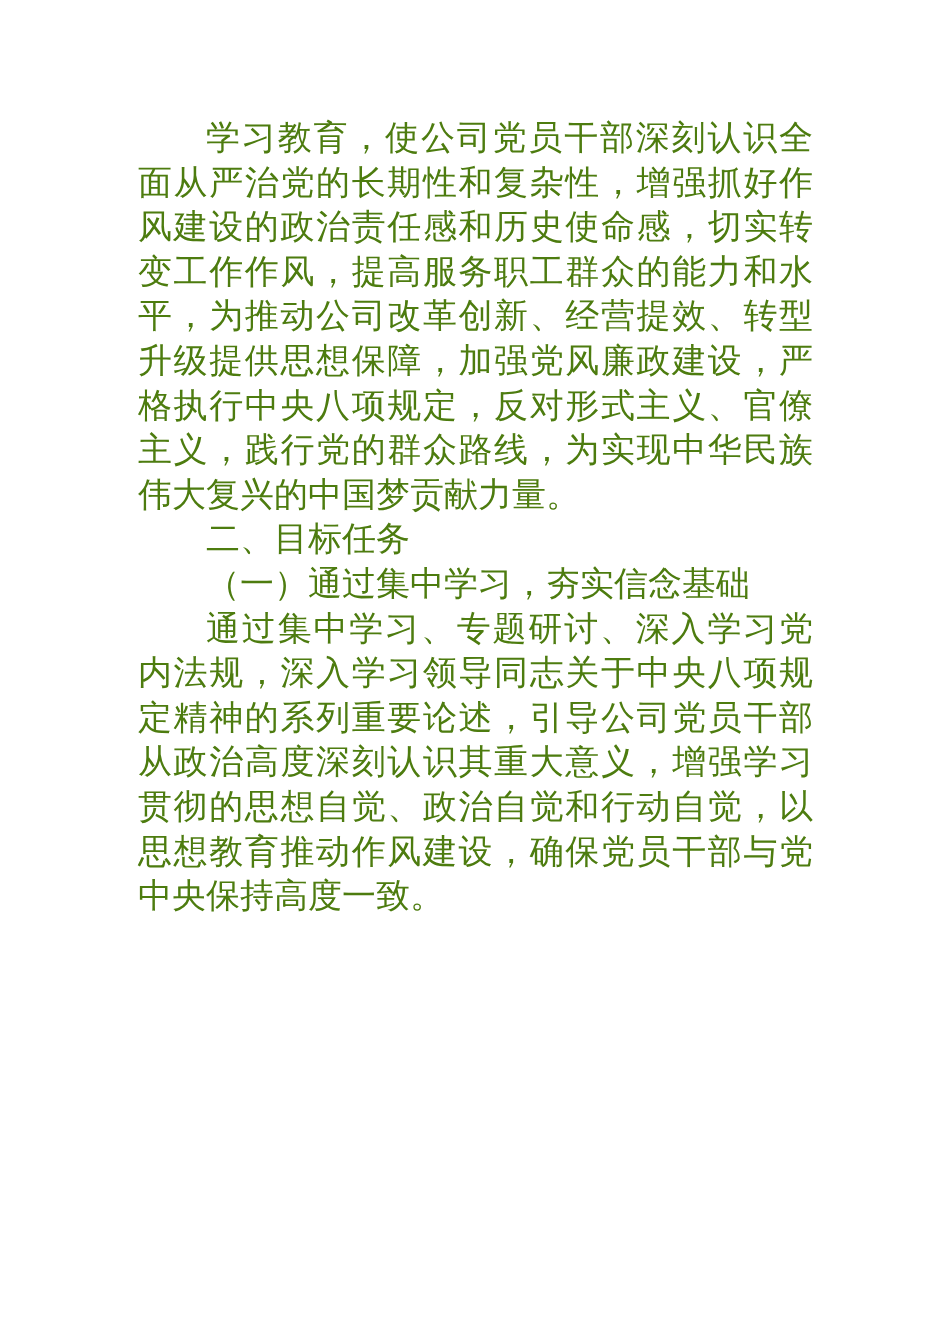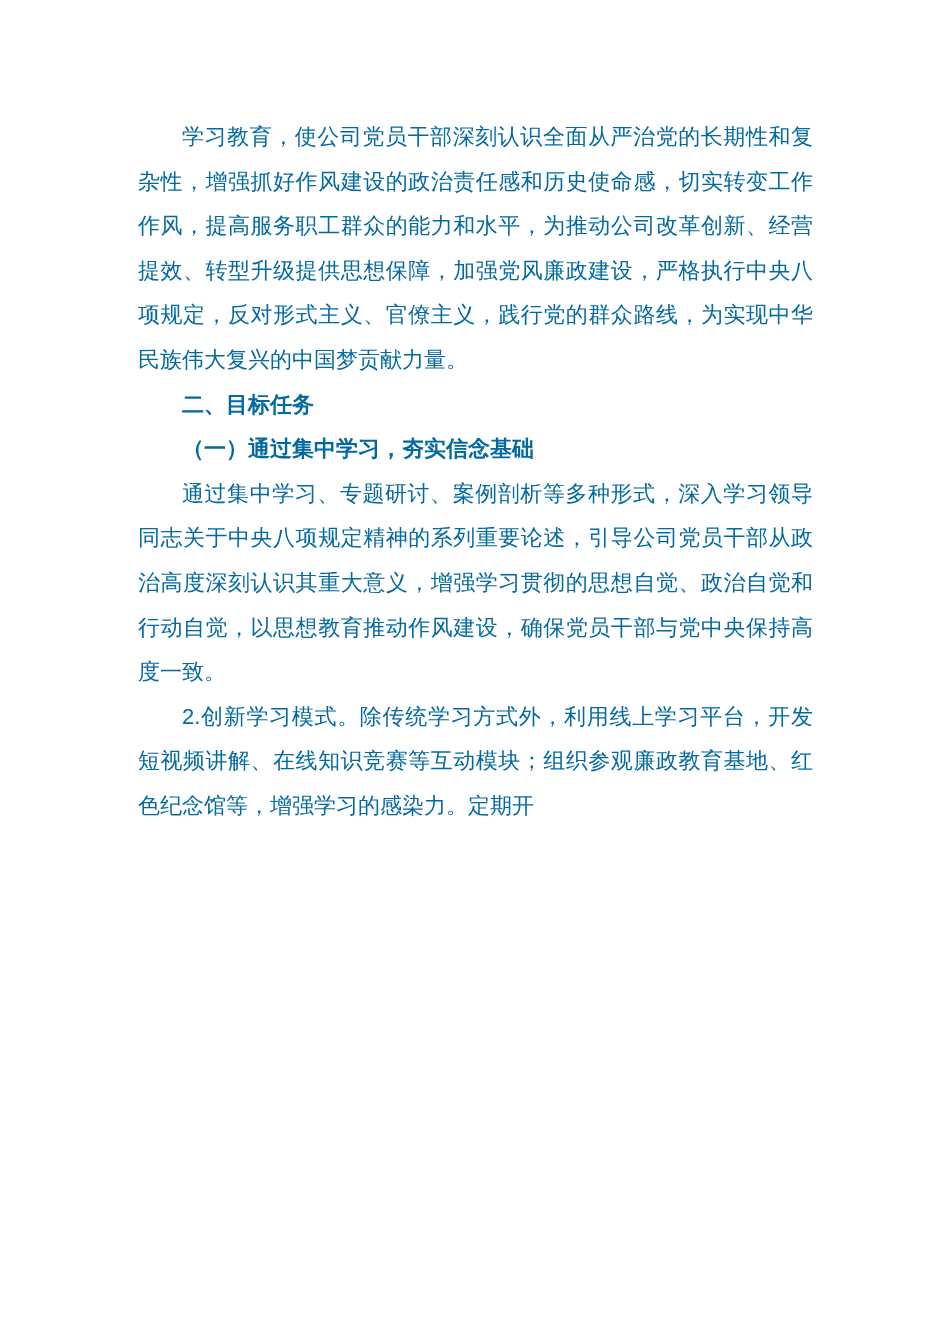--- a/index.html
+++ b/index.html
@@ -20,37 +20,36 @@
     background: #ffffff;
   }
   .doc-body {
     width: 675px;
     margin-left: 138px;
   }
   .para {
     margin: 0;
     padding: 0;
     font-family: "Liberation Sans", sans-serif;
-    font-size: 22px;
+    font-size: 34px;
     line-height: 44.6px;
-    color: #0369a1;
+    color: #4d7c0f;
     text-align: justify;
     text-justify: inter-ideograph;
     text-indent: 2em;
     letter-spacing: 0;
     word-break: normal;
   }
   .para.heading {
-    font-weight: bold; 
+    font-weight: normal; 
   }
 </style>
 </head>
 <body>
 
 <div class="doc-page">
   <div class="doc-body">
     <p class="para">学习教育，使公司党员干部深刻认识全面从严治党的长期性和复杂性，增强抓好作风建设的政治责任感和历史使命感，切实转变工作作风，提高服务职工群众的能力和水平，为推动公司改革创新、经营提效、转型升级提供思想保障，加强党风廉政建设，严格执行中央八项规定，反对形式主义、官僚主义，践行党的群众路线，为实现中华民族伟大复兴的中国梦贡献力量。</p>
     <p class="para heading">二、目标任务</p>
     <p class="para heading">（一）通过集中学习，夯实信念基础</p>
-    <p class="para">通过集中学习、专题研讨、案例剖析等多种形式，深入学习领导同志关于中央八项规定精神的系列重要论述，引导公司党员干部从政治高度深刻认识其重大意义，增强学习贯彻的思想自觉、政治自觉和行动自觉，以思想教育推动作风建设，确保党员干部与党中央保持高度一致。</p>
-    <p class="para">2.创新学习模式。除传统学习方式外，利用线上学习平台，开发短视频讲解、在线知识竞赛等互动模块；组织参观廉政教育基地、红色纪念馆等，增强学习的感染力。定期开</p>
+    <p class="para">通过集中学习、专题研讨、深入学习党内法规，深入学习领导同志关于中央八项规定精神的系列重要论述，引导公司党员干部从政治高度深刻认识其重大意义，增强学习贯彻的思想自觉、政治自觉和行动自觉，以思想教育推动作风建设，确保党员干部与党中央保持高度一致。</p>
   </div>
 </div>
 
 </body></html>

